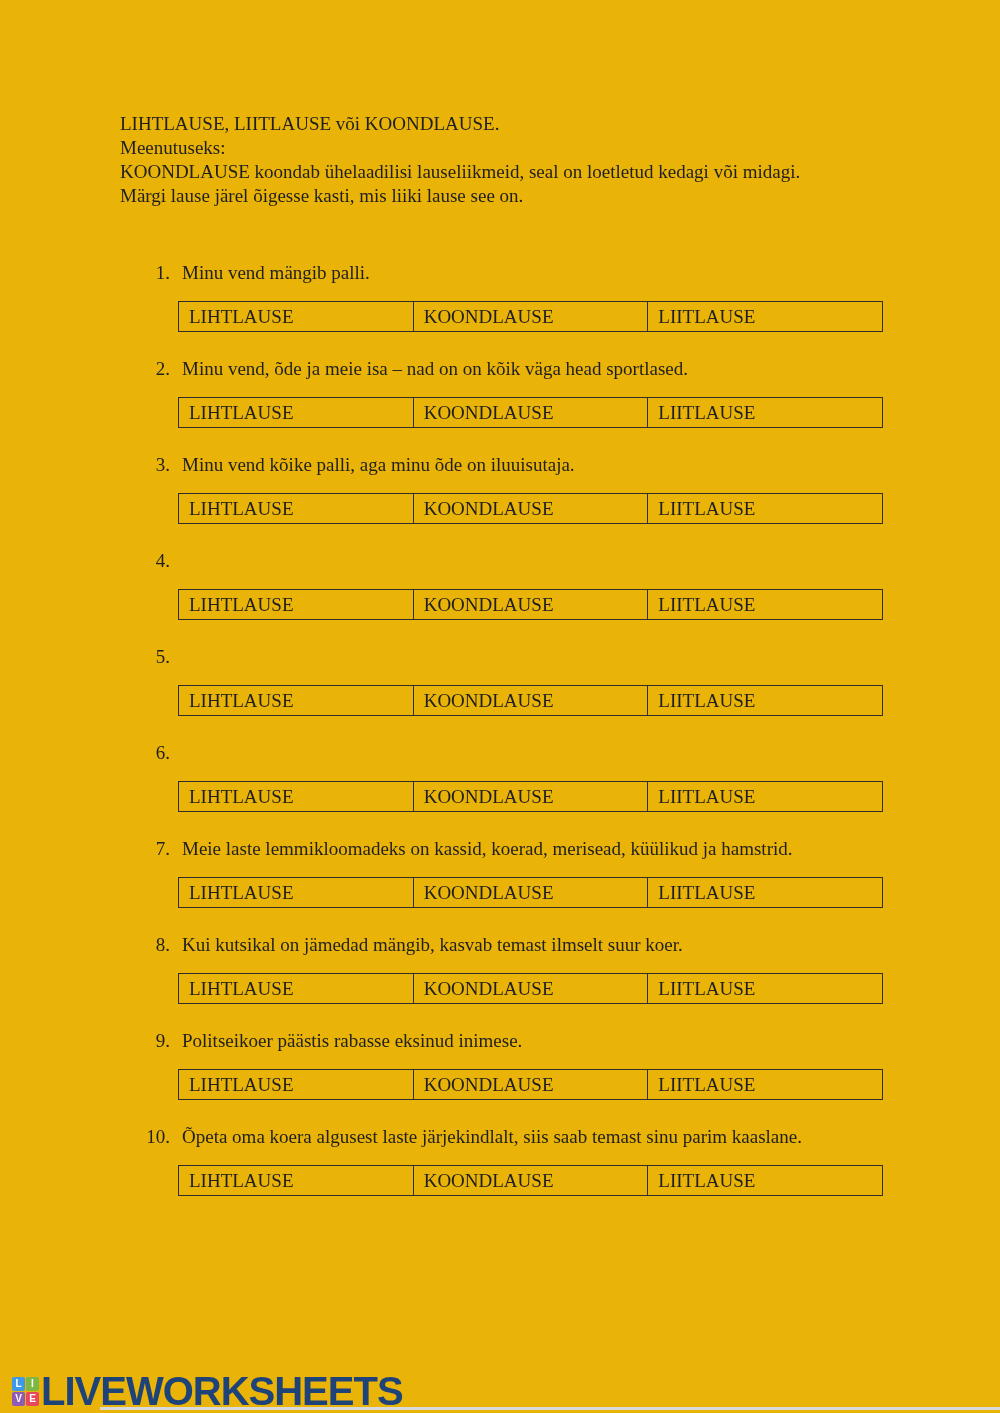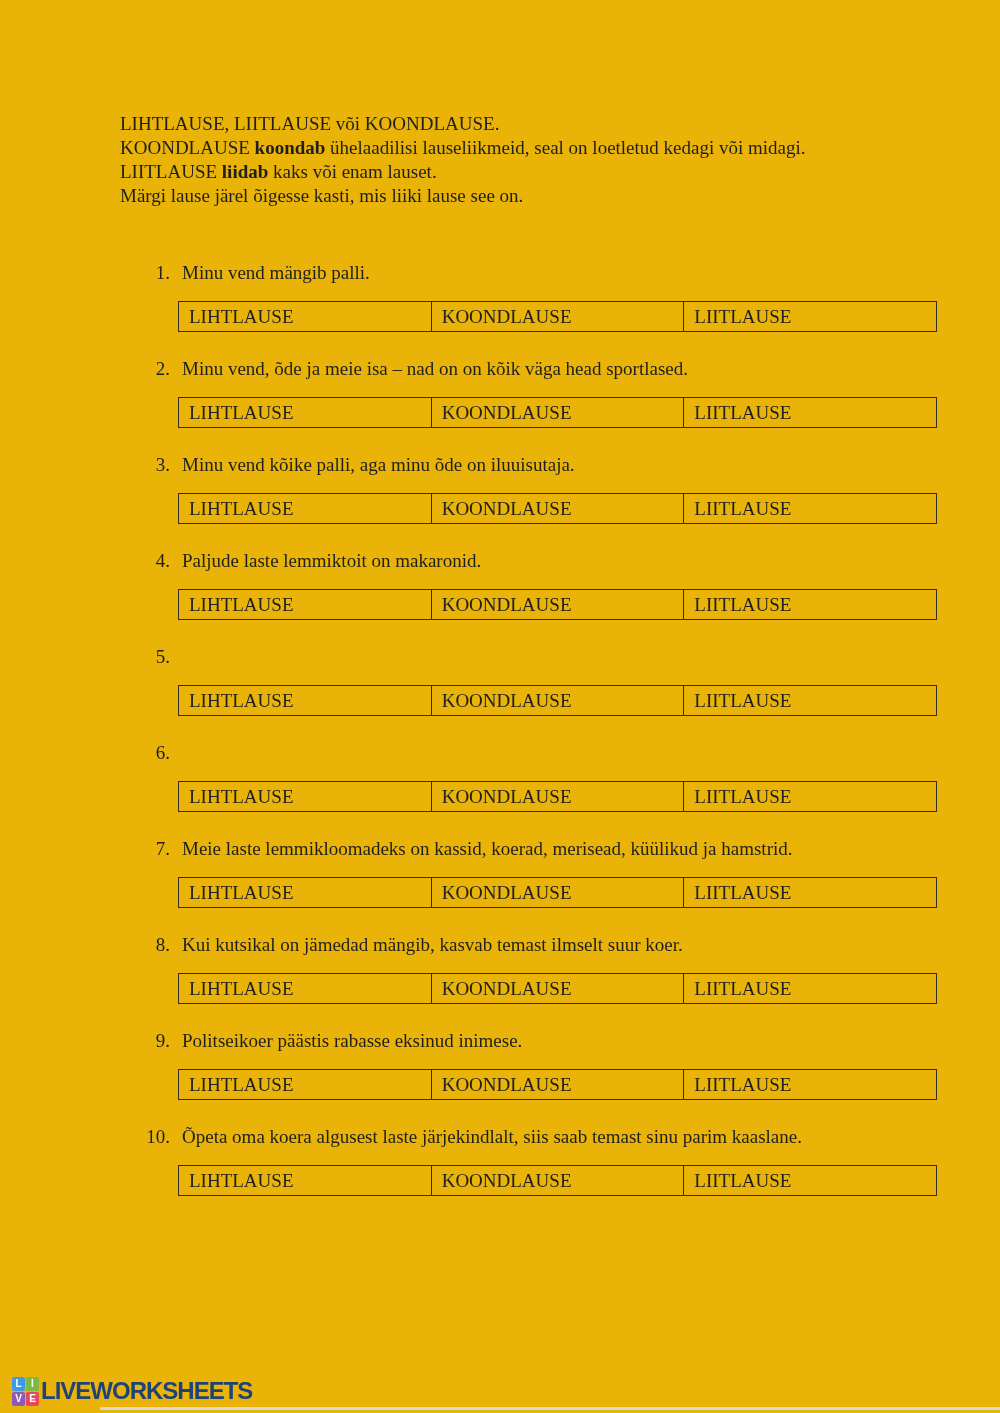--- a/index.html
+++ b/index.html
@@ -16,37 +16,37 @@
   }
   .content {
     position: absolute;
     left: 120px;
     top: 112px;
     width: 770px;
     font-size: 19px;
     line-height: 24px;
   }
   .hdr-line { white-space: nowrap; }
-  .hdr-line b { font-weight: bold; text-align: right; }
+  .hdr-line b { font-weight: normal; text-align: right; }
   .questions { margin-top: 53px; }
   .q-item { }
   .q-line {
     display: flex;
     margin-bottom: 16px;
   }
   .q-num {
     flex: none;
     width: 62px;
     padding-right: 12px;
     text-align: right;
   }
   .q-text { white-space: nowrap; }
   .answer-table {
     margin-left: 58px;
-    width: 759px;
+    width: 705px;
     border-collapse: collapse;
     table-layout: fixed;
     margin-bottom: 25px;
   }
   .answer-table td {
     border: 1px solid #2e2e2e;
     height: 30px;
     padding: 0 4px 0 10px;
     font-size: 19px;
     vertical-align: middle;
@@ -75,42 +75,42 @@
     justify-content: center;
     color: #ffffff;
     font-family: "Liberation Sans", sans-serif;
     font-weight: bold;
     font-size: 10px;
     line-height: 1;
   }
   .logo-text {
     font-family: "Liberation Sans", sans-serif;
     font-weight: bold;
-    font-size: 24px;
+    font-size: 40px;
     letter-spacing: -1px;
     line-height: 30px;
   }
   .bottom-strip {
     position: absolute;
     left: 100px;
     right: 0;
     bottom: 3px;
     height: 3px;
     background: #d9d9d9;
   }
 </style>
 </head>
 <body>
 
 <div class="page">
   <div class="content">
 
     <div class="hdr-line">LIHTLAUSE, LIITLAUSE või KOONDLAUSE.</div>
+    <div class="hdr-line">Meenutuseks:</div>
     <div class="hdr-line"><span>KOONDLAUSE </span><b>koondab</b><span> ühelaadilisi lauseliikmeid, seal on loetletud kedagi või midagi.</span></div>
-    <div class="hdr-line"><span>LIITLAUSE </span><b>liidab</b><span> kaks või enam lauset.</span></div>
     <div class="hdr-line">Märgi lause järel õigesse kasti, mis liiki lause see on.</div>
 
     <div class="questions">
 
       <div class="q-item">
         <div class="q-line">
             <span class="q-num">1.</span>
             <span class="q-text">Minu vend mängib palli.</span>
           </div>
         <table class="answer-table">
@@ -152,21 +152,20 @@
           <td>KOONDLAUSE</td>
           <td>LIITLAUSE</td>
         </tr>
             </tbody>
           </table>
       </div>
 
       <div class="q-item">
         <div class="q-line">
             <span class="q-num">4.</span>
-            <span class="q-text">Paljude laste lemmiktoit on makaronid.</span>
           </div>
         <table class="answer-table">
             <tbody>
               <tr>
           <td>LIHTLAUSE</td>
           <td>KOONDLAUSE</td>
           <td>LIITLAUSE</td>
         </tr>
             </tbody>
           </table>

